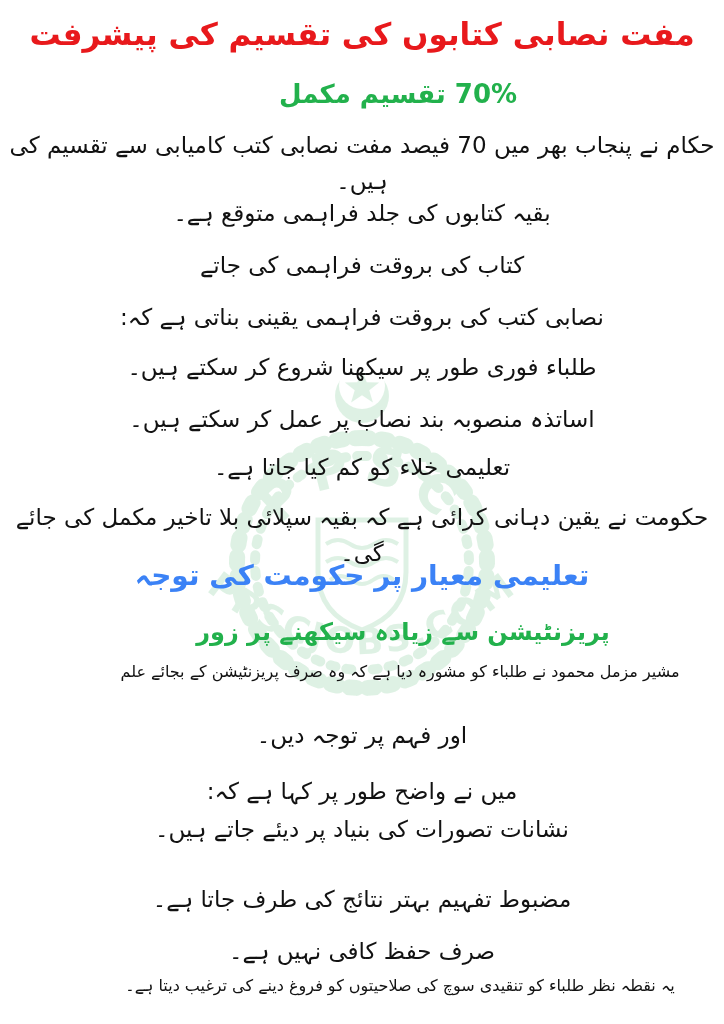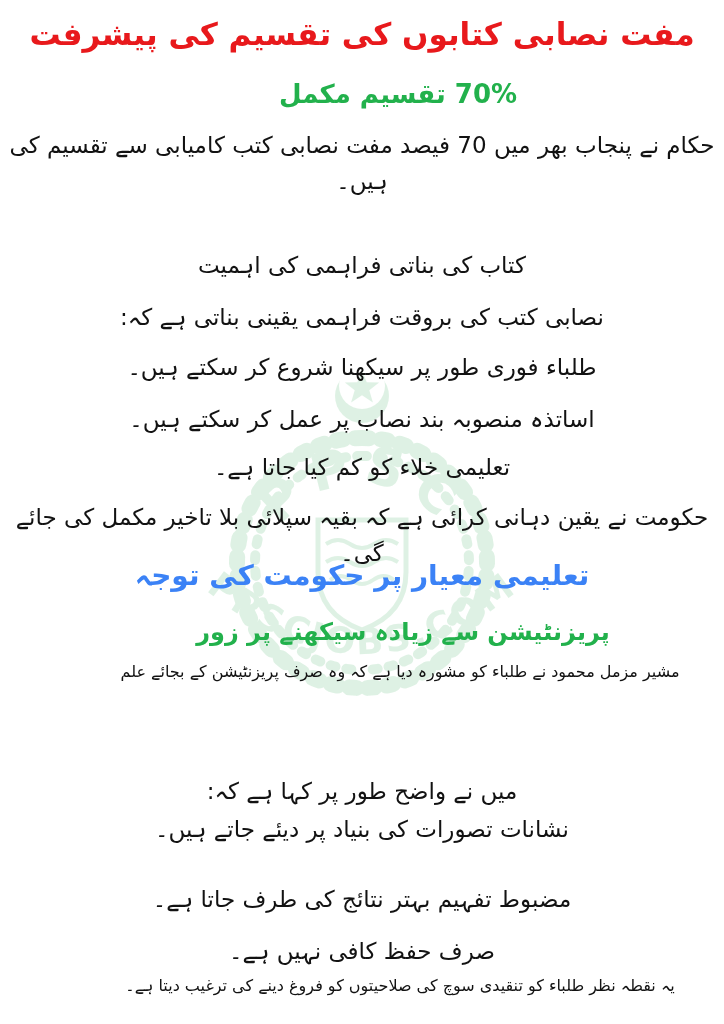--- a/index.html
+++ b/index.html
@@ -103,30 +103,32 @@
       <text font-size="36" font-weight="bold" fill="#2aa84f" letter-spacing="3" font-family="DejaVu Sans, sans-serif">
         <textPath href="#wm-curve-bottom" startOffset="50%" text-anchor="middle">PPSCJOBS.COM</textPath>
       </text>
     </svg>
   </div>
 
   <div class="textline title-red" style="top:10px">مفت نصابی کتابوں کی تقسیم کی پیشرفت</div>
   <div class="textline subtitle-green" style="top:74px">70% تقسیم مکمل</div>
 
   <div class="textline" style="top:128px">حکام نے پنجاب بھر میں 70 فیصد مفت نصابی کتب کامیابی سے تقسیم کی ہیں۔</div>
-  <div class="textline" style="top:248px">کتاب کی بناتی فراہمی کی اہمیت</div>
+  <div class="textline" style="top:196px">بقیہ کتابوں کی جلد فراہمی متوقع ہے۔</div>
+  <div class="textline" style="top:248px">کتاب کی بروقت فراہمی کی جاتے</div>
   <div class="textline" style="top:300px">نصابی کتب کی بروقت فراہمی یقینی بناتی ہے کہ:</div>
   <div class="textline" style="top:350px">طلباء فوری طور پر سیکھنا شروع کر سکتے ہیں۔</div>
   <div class="textline" style="top:402px">اساتذہ منصوبہ بند نصاب پر عمل کر سکتے ہیں۔</div>
   <div class="textline" style="top:450px">تعلیمی خلاء کو کم کیا جاتا ہے۔</div>
   <div class="textline" style="top:500px">حکومت نے یقین دہانی کرائی ہے کہ بقیہ سپلائی بلا تاخیر مکمل کی جائے گی۔</div>
 
   <div class="textline heading-red" style="top:554px">تعلیمی معیار پر حکومت کی توجہ</div>
   <div class="textline heading-green" style="top:614px">پریزنٹیشن سے زیادہ سیکھنے پر زور</div>
 
   <div class="textline body-sm" style="top:660px">مشیر مزمل محمود نے طلباء کو مشورہ دیا ہے کہ وہ صرف پریزنٹیشن کے بجائے علم</div>
+  <div class="textline" style="top:718px">اور فہم پر توجہ دیں۔</div>
   <div class="textline" style="top:774px">میں نے واضح طور پر کہا ہے کہ:</div>
   <div class="textline" style="top:812px">نشانات تصورات کی بنیاد پر دیئے جاتے ہیں۔</div>
   <div class="textline" style="top:882px">مضبوط تفہیم بہتر نتائج کی طرف جاتا ہے۔</div>
   <div class="textline" style="top:934px">صرف حفظ کافی نہیں ہے۔</div>
   <div class="textline body-sm" style="top:974px">یہ نقطہ نظر طلباء کو تنقیدی سوچ کی صلاحیتوں کو فروغ دینے کی ترغیب دیتا ہے۔</div>
 
 </div>
 
 </body></html>

